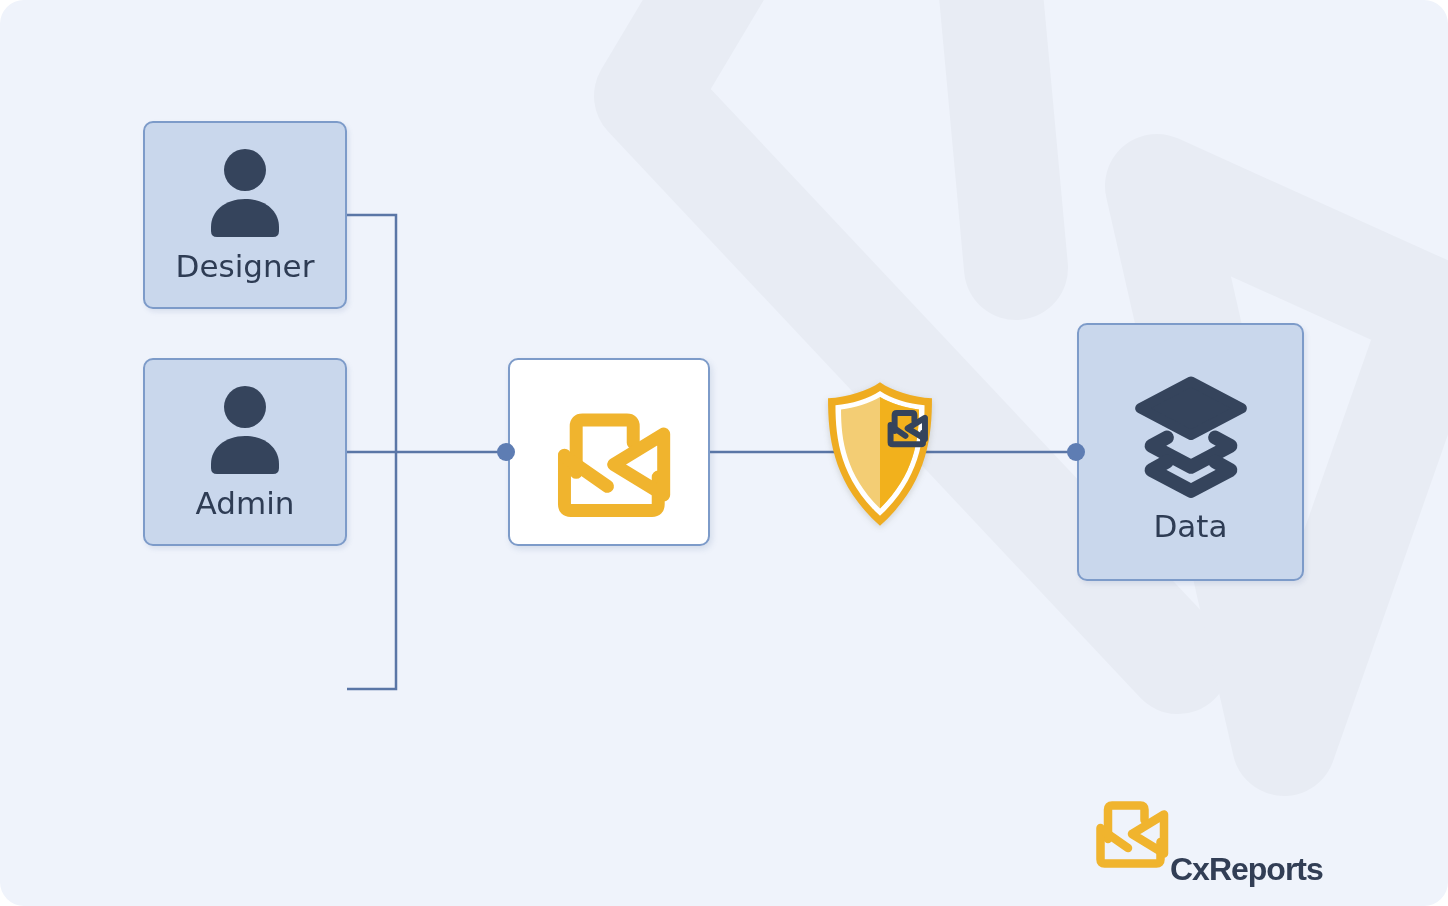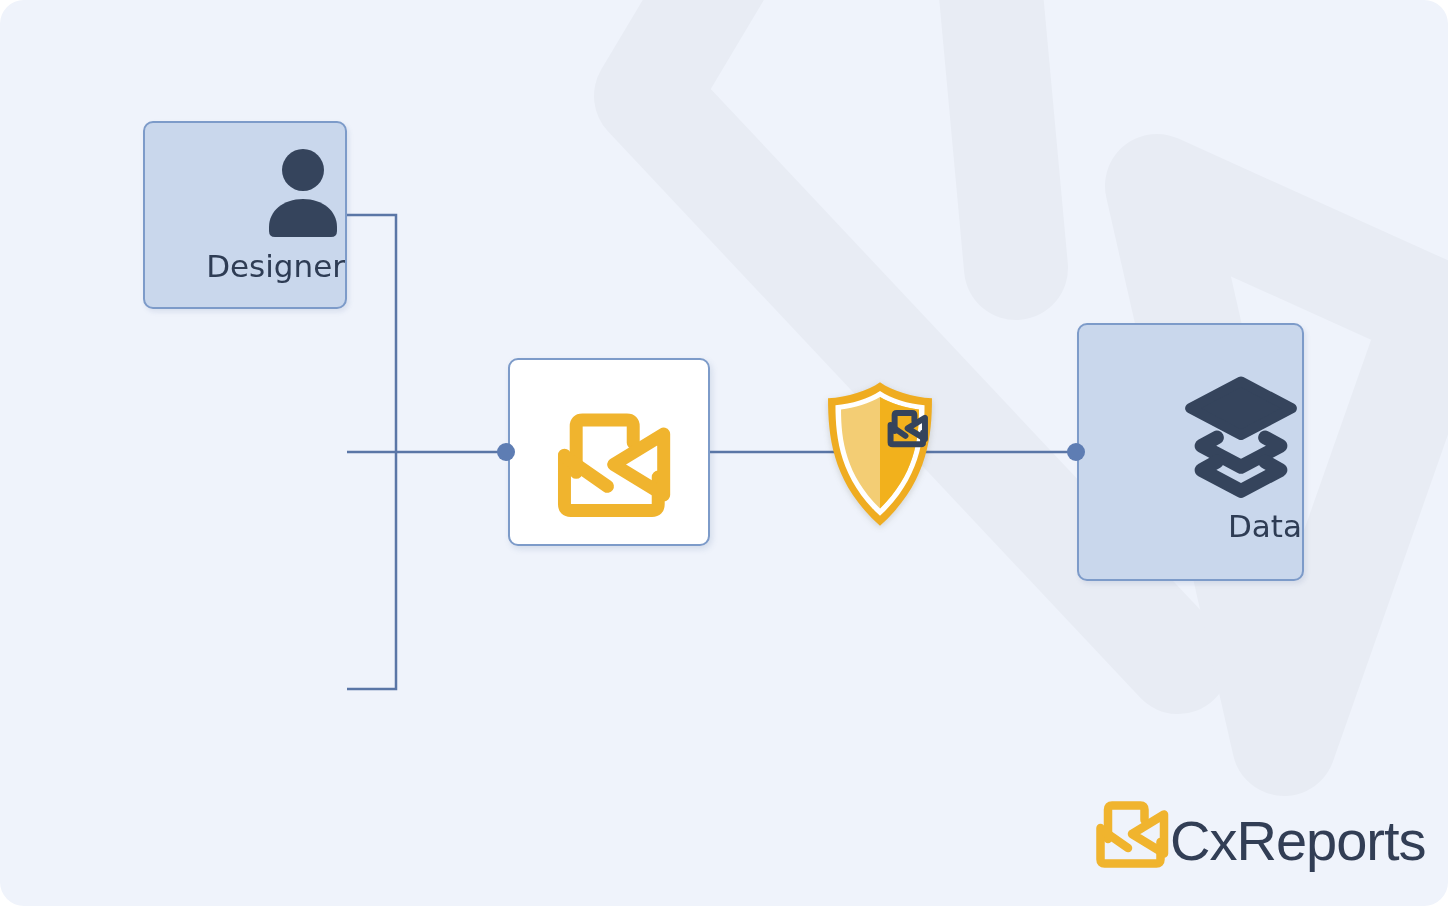--- a/index.html
+++ b/index.html
@@ -16,21 +16,21 @@
   .layer{position:absolute;left:0;top:0;width:100%;height:100%;pointer-events:none}
   
   .watermark path{fill:none;stroke:var(--watermark);stroke-width:104;
                   stroke-linecap:round;stroke-linejoin:round}
   
   .wire{fill:none;stroke:var(--connector-line);stroke-width:2.5}
   .dot{fill:var(--connector-dot)}
   
   .node{position:absolute;background:var(--node-fill);
         border:2.5px solid var(--node-border);border-radius:10px;
-        display:flex;flex-direction:column;align-items:flex-end;justify-content:center;
+        display:flex;flex-direction:column;align-items:center;justify-content:center;
         box-shadow:2px 3px 5px rgba(90,115,160,.14)}
   .role-node{width:204px;height:188px;gap:10px}
   .node-label{font-size:31px;color:var(--label-text);line-height:1.1}
   .person{fill:var(--icon-ink)}
   .center-node{position:absolute;left:508px;top:358px;width:202px;height:188px;
         background:var(--box-white);border:2.5px solid var(--node-border);border-radius:10px;
         display:flex;align-items:center;justify-content:center;
         box-shadow:2px 3px 6px rgba(90,115,160,.18)}
   .env-stroke{fill:none;stroke:var(--brand-gold);stroke-linecap:round;stroke-linejoin:round}
   .data-node{left:1077px;top:323px;width:227px;height:258px;justify-content:flex-start;
@@ -40,22 +40,22 @@
   
   .shield-wrap{position:absolute;left:818px;top:381px;width:124px;height:146px;
         filter:drop-shadow(0 2px 3px rgba(60,60,30,.18))}
   .shield-env{position:absolute;left:62px;top:17px;
         fill:none;stroke:var(--icon-ink);stroke-width:11;
         stroke-linecap:round;stroke-linejoin:round}
   
   .brand-env{position:absolute;left:1081px;top:778px;
         fill:none;stroke:var(--brand-gold);stroke-width:8.5;
         stroke-linecap:round;stroke-linejoin:round}
-  .brand-name{position:absolute;left:1170px;top:808px;
-        font-family:"Liberation Sans",sans-serif;font-weight:normal;font-size:56px;
+  .brand-name{position:absolute;left:1170px;top:851px;
+        font-family:"Liberation Sans",sans-serif;font-weight:bold;font-size:32px;
         letter-spacing:-1px;color:var(--brand-text)}
   .defs{position:absolute;width:0;height:0;overflow:hidden}
 </style>
 </head>
 <body>
 
 <svg class="defs" aria-hidden="true">
   <defs>
     <g id="env-mark">
       <path d="M27 61 V31.5 Q27 27.5 31 27.5 H59.5 Q63.5 27.5 63.5 31.5 V42"></path>
@@ -75,20 +75,27 @@
   </svg>
 
   <div class="node role-node" style="left:143px;top:121px">
     <svg width="84" height="92" viewBox="0 0 84 92">
       <circle class="person" cx="42" cy="23" r="21"></circle>
       <path class="person" d="M42 52 C22 52 8 64 8 80 L8 84 Q8 90 14 90 L70 90 Q76 90 76 84 L76 80 C76 64 62 52 42 52 Z"></path>
     </svg>
     <div class="node-label">Designer</div>
   </div>
 
+  <div class="node role-node" style="left:143px;top:358px">
+    <svg width="84" height="92" viewBox="0 0 84 92">
+      <circle class="person" cx="42" cy="23" r="21"></circle>
+      <path class="person" d="M42 52 C22 52 8 64 8 80 L8 84 Q8 90 14 90 L70 90 Q76 90 76 84 L76 80 C76 64 62 52 42 52 Z"></path>
+    </svg>
+    <div class="node-label">Admin</div>
+  </div>
 
 
   <div class="center-node">
     <svg class="env-stroke" width="150" height="150" viewBox="0 0 96 96" stroke-width="8.3">
       <use href="#env-mark"></use>
     </svg>
   </div>
 
   <div class="node data-node">
     <svg width="122" height="127" viewBox="0 0 48 50">

